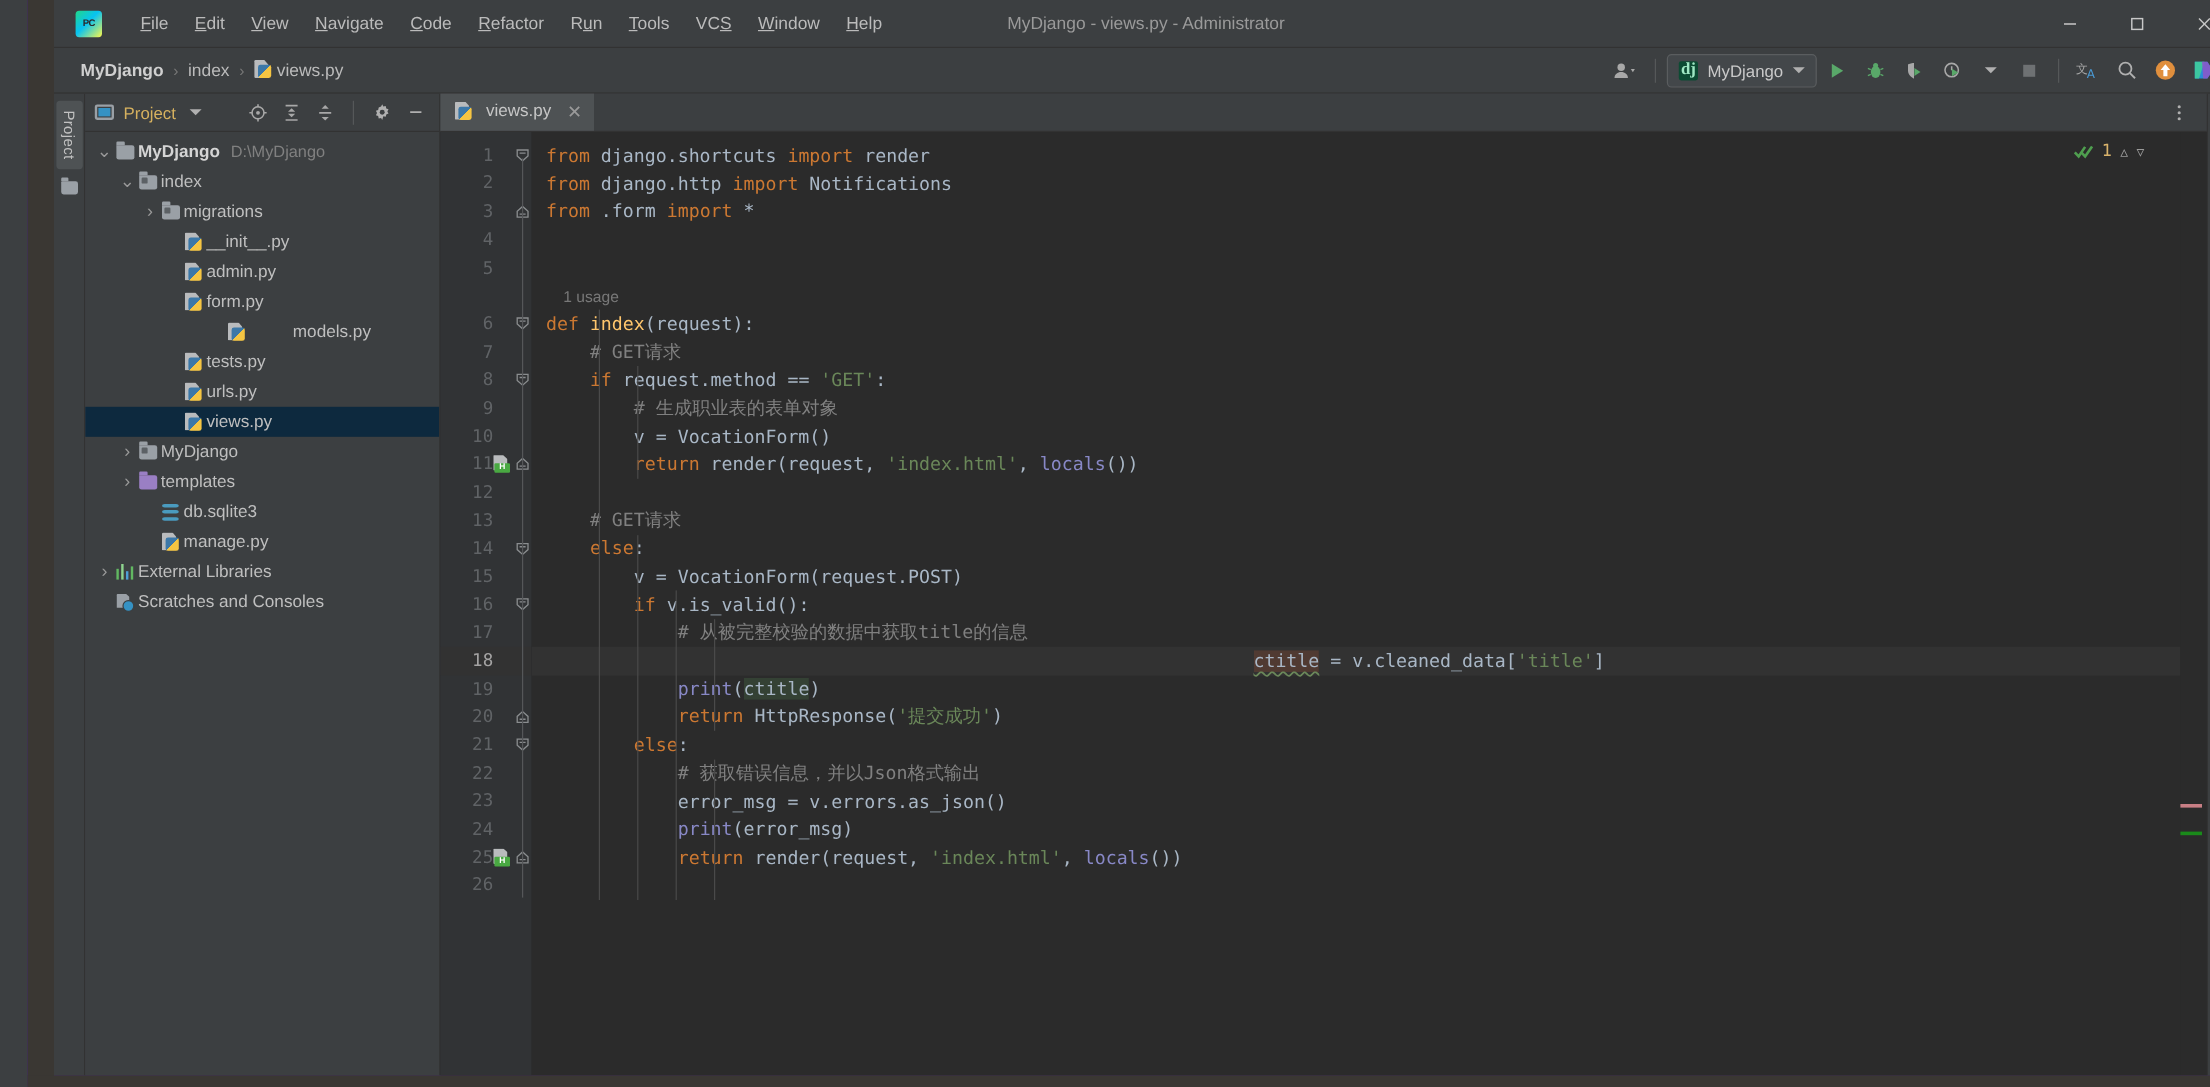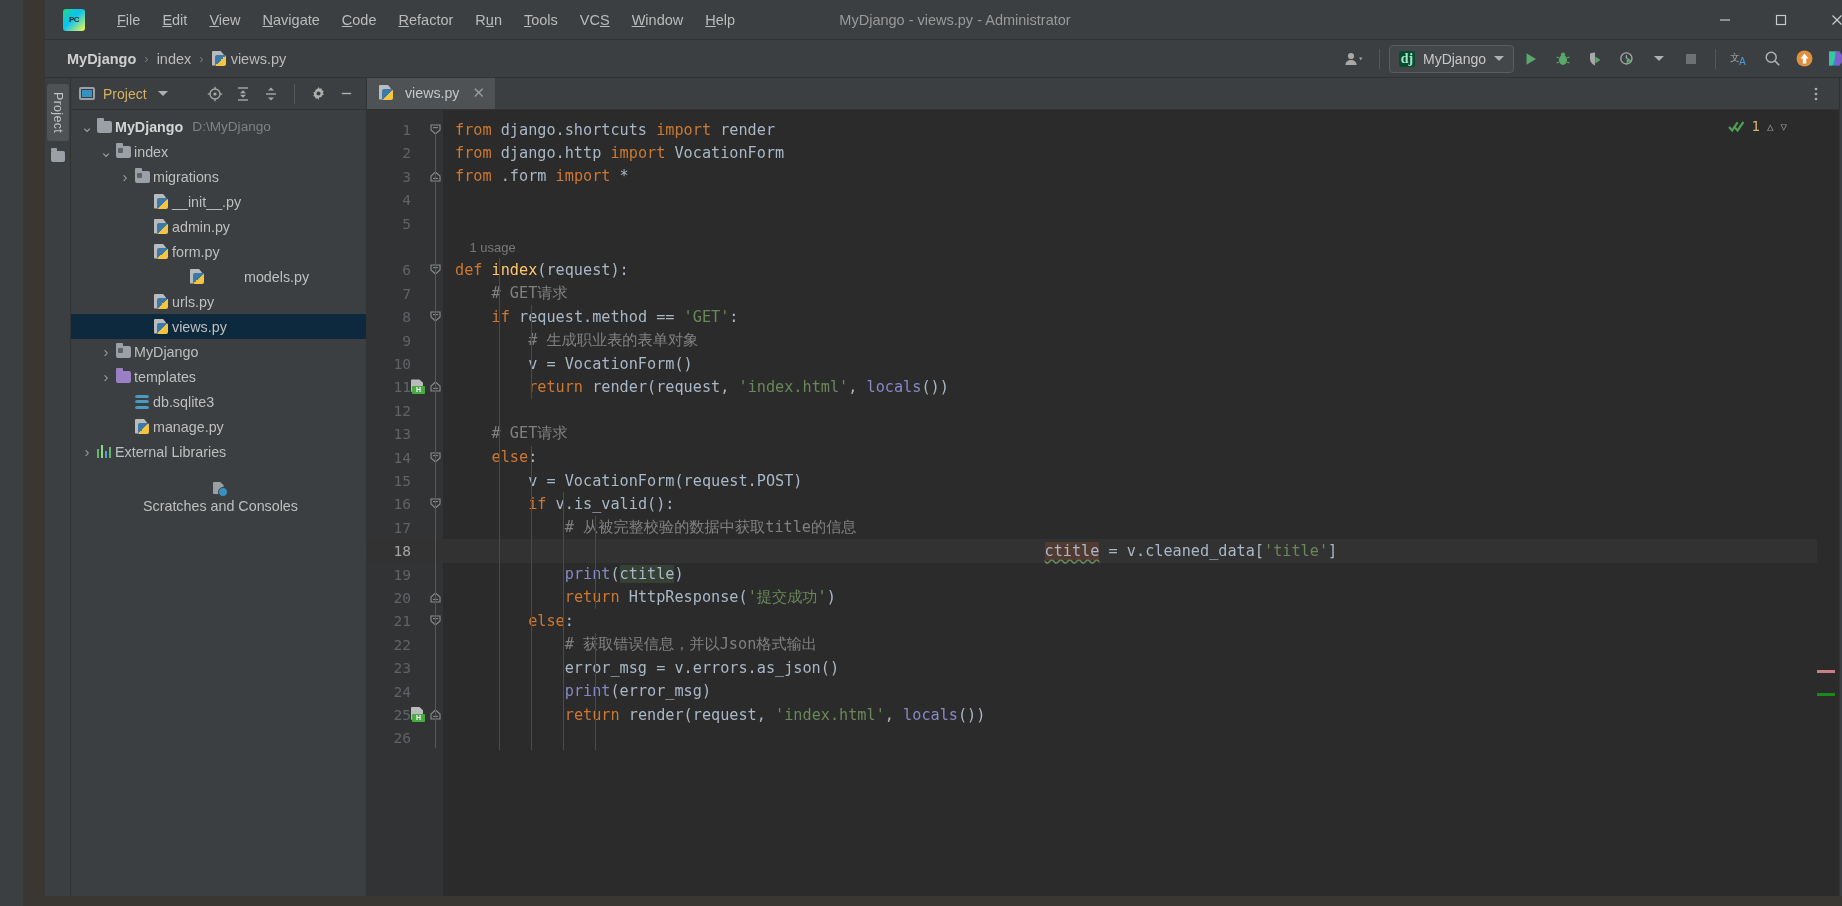--- a/index.html
+++ b/index.html
@@ -492,20 +492,27 @@
               <span class="ico">
                 <i class="py-ico" style="margin-right: 0px;"></i>
               </span>
               <span class="nm">models.py</span>
             </div>
             <div class="row" style="padding-left: 65px;">
               <span class="arrow"></span>
               <span class="ico">
                 <i class="py-ico" style="margin-right: 0px;"></i>
               </span>
+              <span class="nm">tests.py</span>
+            </div>
+            <div class="row" style="padding-left: 65px;">
+              <span class="arrow"></span>
+              <span class="ico">
+                <i class="py-ico" style="margin-right: 0px;"></i>
+              </span>
               <span class="nm">urls.py</span>
             </div>
             <div class="row sel" style="padding-left: 65px;">
               <span class="arrow"></span>
               <span class="ico">
                 <i class="py-ico" style="margin-right: 0px;"></i>
               </span>
               <span class="nm">views.py</span>
             </div>
             <div class="row" style="padding-left: 27px;">
@@ -545,21 +552,21 @@
               <span class="ico">
                 <i class="lib-ico">
                   <i></i>
                   <i></i>
                   <i></i>
                   <i></i>
                 </i>
               </span>
               <span class="nm">External Libraries</span>
             </div>
-            <div class="row" style="padding-left: 8px; flex-direction: column;">
+            <div class="row" style="padding-left: 8px;">
               <span class="arrow"></span>
               <span class="ico">
                 <i class="scr-ico"></i>
               </span>
               <span class="nm">Scratches and Consoles</span>
             </div>
           </div>
       </div>
 
       <div class="editor-col">
@@ -684,21 +691,21 @@
               <svg width="17" height="15" viewBox="0 0 17 15">
                 <path d="M1 8 4.2 11.4 9.6 3.4" fill="none" stroke="#4f9e4f" stroke-width="2.2"></path>
                 <path d="M6.4 8 9.6 11.4 15.4 3" fill="none" stroke="#4f9e4f" stroke-width="2.2"></path>
               </svg>
               <span class="cnt">1</span>
               <span class="chev">▵</span>
               <span class="chev">▿</span>
             </div>
             <div class="lines" id="lines">
                 <div class="ln" style="position: absolute; left: 0px; right: 0px; top: 8px;"><span class="code-txt"><span class="kw">from </span><span class="txt">django.shortcuts </span><span class="kw">import </span><span class="txt">render</span></span></div>
-                <div class="ln" style="position: absolute; left: 0px; right: 0px; top: 31.4px;"><span class="code-txt"><span class="kw">from </span><span class="txt">django.http </span><span class="kw">import </span><span class="txt">VocationForm</span></span></div>
+                <div class="ln" style="position: absolute; left: 0px; right: 0px; top: 31.4px;"><span class="code-txt"><span class="kw">from </span><span class="txt">django.http </span><span class="kw">import </span><span class="txt">Notifications</span></span></div>
                 <div class="ln" style="position: absolute; left: 0px; right: 0px; top: 54.8px;"><span class="code-txt"><span class="kw">from </span><span class="txt">.form </span><span class="kw">import </span><span class="txt">*</span></span></div>
                 <div class="ln" style="position: absolute; left: 0px; right: 0px; top: 78.2px;"><span class="code-txt"></span></div>
                 <div class="ln" style="position: absolute; left: 0px; right: 0px; top: 101.6px;"><span class="code-txt"></span></div>
                 <div class="ln" style="position: absolute; left: 0px; right: 0px; top: 125px;"><span class="code-txt"><span class="inlay">    1 usage</span></span></div>
                 <div class="ln" style="position: absolute; left: 0px; right: 0px; top: 148.4px;"><span class="code-txt"><span class="kw">def </span><span class="fn">index</span><span class="txt">(request):</span></span></div>
                 <div class="ln" style="position: absolute; left: 0px; right: 0px; top: 171.8px;"><span class="code-txt"><span class="cmt">    # GET请求</span></span></div>
                 <div class="ln" style="position: absolute; left: 0px; right: 0px; top: 195.2px;"><span class="code-txt"><span class="txt">    </span><span class="kw">if </span><span class="txt">request.method == </span><span class="str">'GET'</span><span class="txt">:</span></span></div>
                 <div class="ln" style="position: absolute; left: 0px; right: 0px; top: 218.6px;"><span class="code-txt"><span class="cmt">        # 生成职业表的表单对象</span></span></div>
                 <div class="ln" style="position: absolute; left: 0px; right: 0px; top: 242px;"><span class="code-txt"><span class="txt">        v = VocationForm()</span></span></div>
                 <div class="ln" style="position: absolute; left: 0px; right: 0px; top: 265.4px;"><span class="code-txt"><span class="txt">        </span><span class="kw">return </span><span class="txt">render(request, </span><span class="str">'index.html'</span><span class="txt">, </span><span class="bi">locals</span><span class="txt">())</span></span></div>

